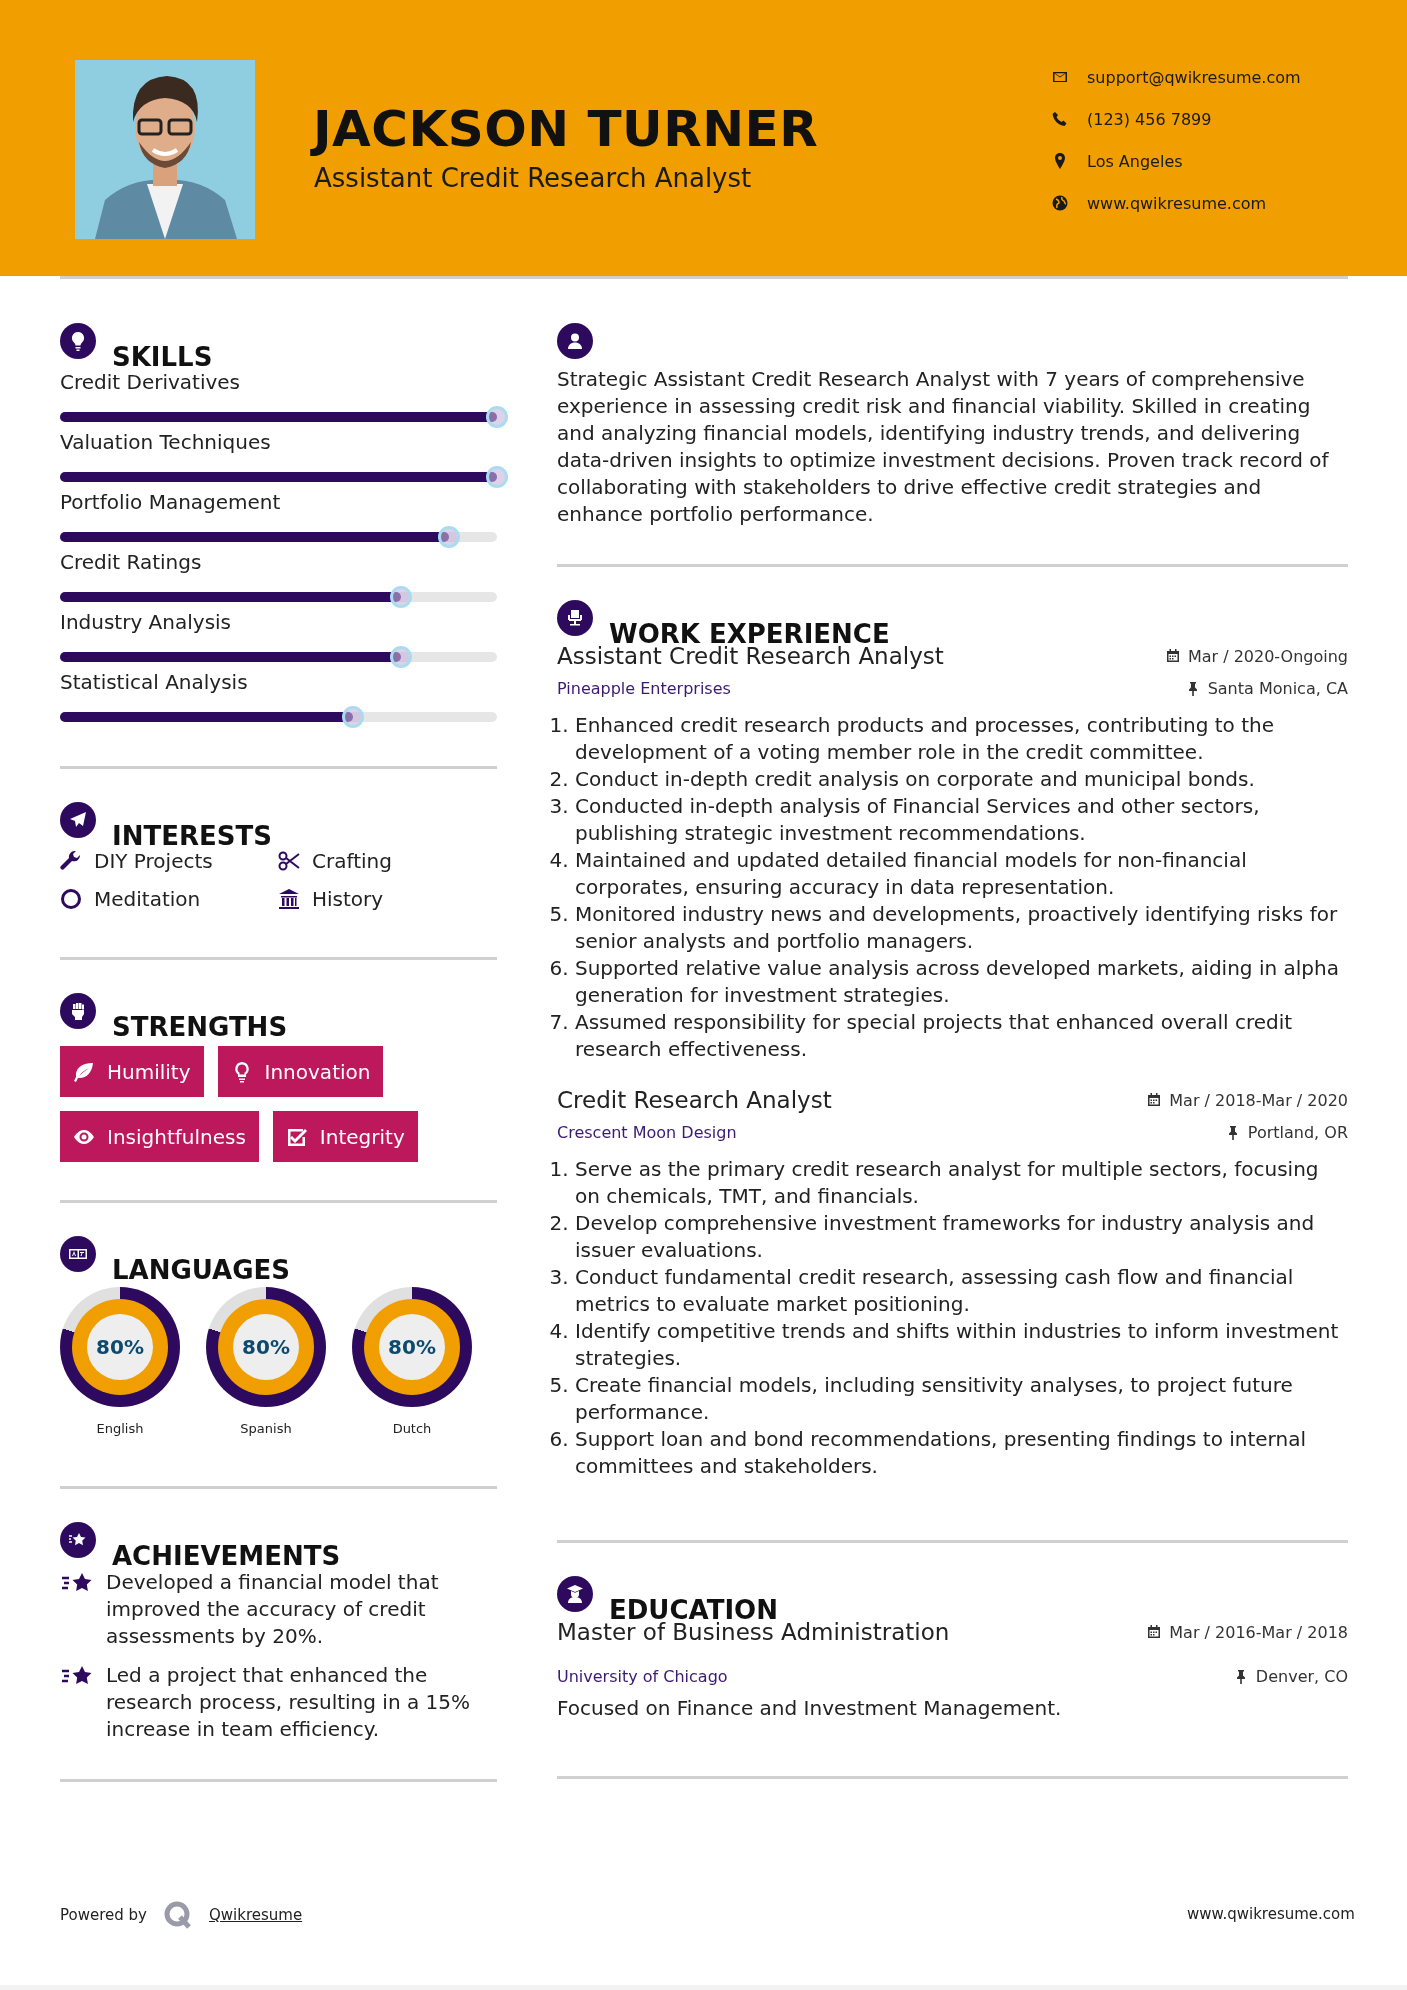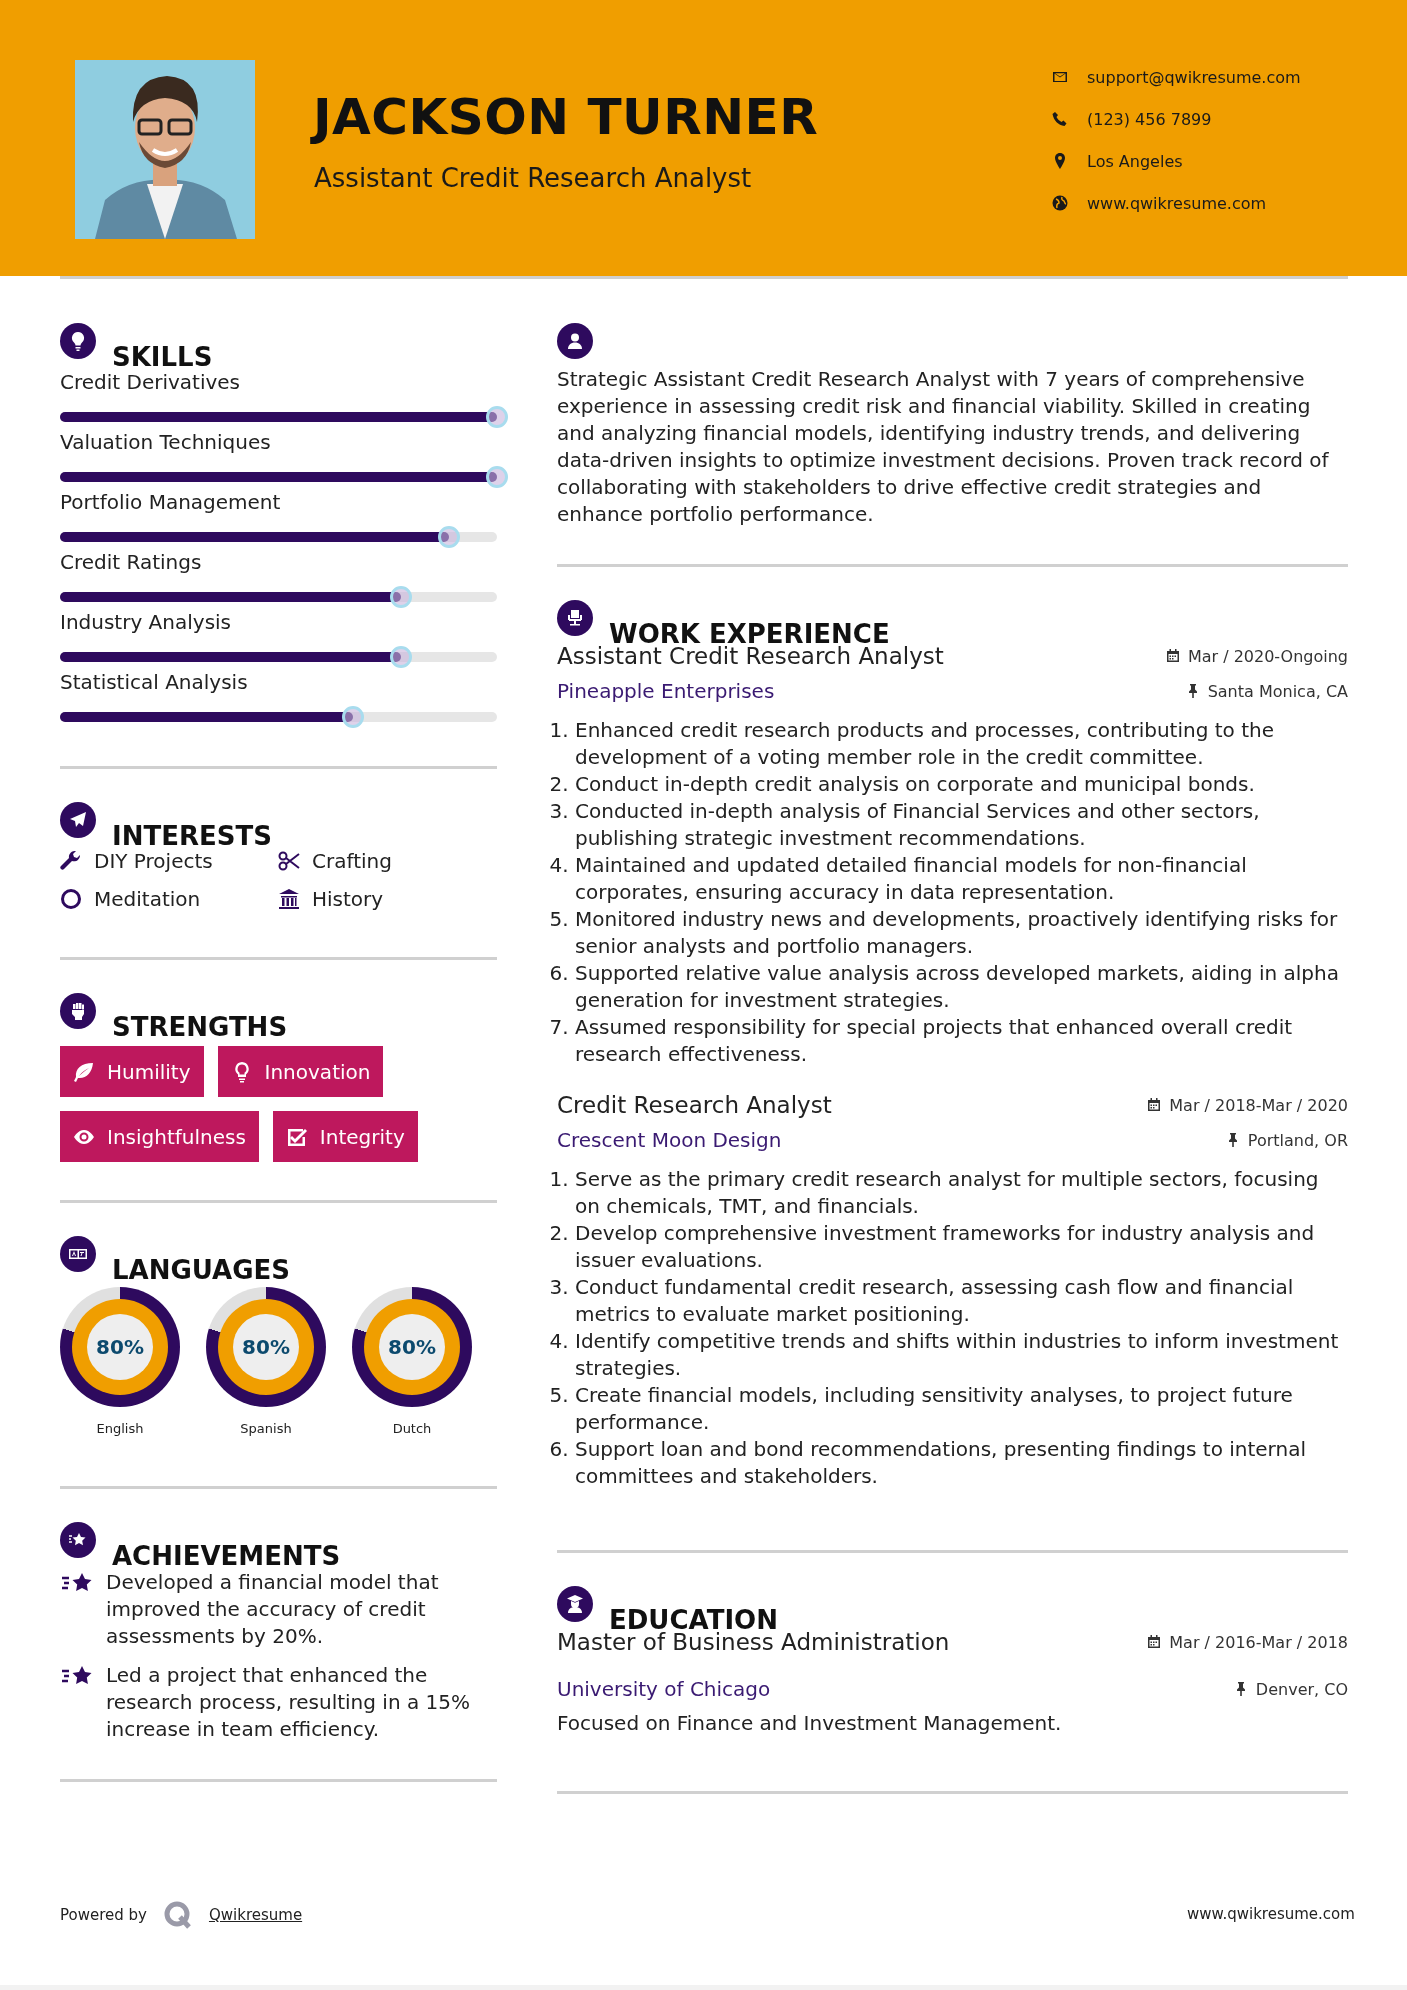--- a/index.html
+++ b/index.html
@@ -1,20 +1,20 @@
 <!DOCTYPE html>
 <html><head>
 <meta charset="utf-8">
 <style>
   * { box-sizing: border-box; margin: 0; padding: 0; }
   body { width: 1407px; height: 1990px; background: #ffffff; font-family: "DejaVu Sans", sans-serif; color: #222; position: relative; overflow: hidden; }
   .header { position: absolute; left: 0; top: 0; width: 1407px; height: 276px; background: #f09e00; }
   .header-line { position: absolute; left: 60px; top: 276px; width: 1288px; height: 3px; background: #cfcfcf; }
   .photo { position: absolute; left: 75px; top: 60px; width: 180px; height: 179px; background: #8fcde0; overflow: hidden; }
-  .name { position: absolute; left: 313px; top: 88px; font-size: 50px; font-weight: bold; color: #111; letter-spacing: 0.5px; }
+  .name { position: absolute; left: 313px; top: 100px; font-size: 50px; font-weight: bold; color: #111; letter-spacing: 0.5px; }
   .title { position: absolute; left: 314px; top: 163px; font-size: 26px; color: #1a1a1a; }
   .contacts { position: absolute; left: 1050px; top: 56px; }
   .contact { display: flex; align-items: center; height: 42px; font-size: 16px; color: #1a1a1a; }
   .contact .ico { width: 37px; display: inline-flex; justify-content: flex-start; padding-left: 2px; }
   .contact svg { width: 16px; height: 16px; fill: #1a1a1a; }
 
   .left { position: absolute; left: 60px; top: 320px; width: 437px; }
   .right { position: absolute; left: 557px; top: 320px; width: 791px; }
   .sec-head { display: flex; align-items: center; height: 42px; }
   .sec-icon { width: 36px; height: 36px; border-radius: 50%; background: #2e0a5e; display: inline-flex; align-items: center; justify-content: center; margin-right: 16px; }
@@ -42,21 +42,21 @@
   .ring-core { position: absolute; left: 27px; top: 27px; width: 66px; height: 66px; border-radius: 50%; background: #eeeeee; display: flex; align-items: center; justify-content: center; font-size: 20px; font-weight: bold; color: #0c4a6e; }
   .lang-name { font-size: 13px; margin-top: 14px; color: #222; }
 
   .ach { display: flex; align-items: flex-start; margin-top: 8px; }
   .ach svg { width: 34px; height: 26px; fill: #2e0a5e; flex: none; margin-right: 12px; margin-top: 2px; }
   .ach-text { font-size: 20px; line-height: 27px; color: #222; }
 
   .summary { font-size: 20px; line-height: 27px; color: #222; margin-top: 4px; }
   .job-row { display: flex; justify-content: space-between; align-items: center; }
   .job-title { font-size: 23px; color: #222; }
-  .job-company { font-size: 20px; color: #3a1a72; }
+  .job-company { font-size: 16px; color: #3a1a72; }
   .meta { font-size: 16px; color: #333; display: flex; align-items: center; }
   .meta svg { width: 14px; height: 14px; fill: #333; margin-right: 8px; }
   ol.duties { margin-top: 14px; padding-left: 18px; font-size: 20px; line-height: 27px; color: #222; }
   ol.duties li { padding-left: 0; }
   .edu-desc { font-size: 20px; color: #222; margin-top: 10px; }
 
   .footer-left { position: absolute; left: 60px; top: 1900px; display: flex; align-items: center; font-size: 15px; color: #222; }
   .footer-left .q { width: 30px; height: 30px; margin: 0 16px 0 16px; }
   .footer-link { text-decoration: underline; }
   .footer-right { position: absolute; left: 1187px; top: 1905px; font-size: 15px; color: #222; }

